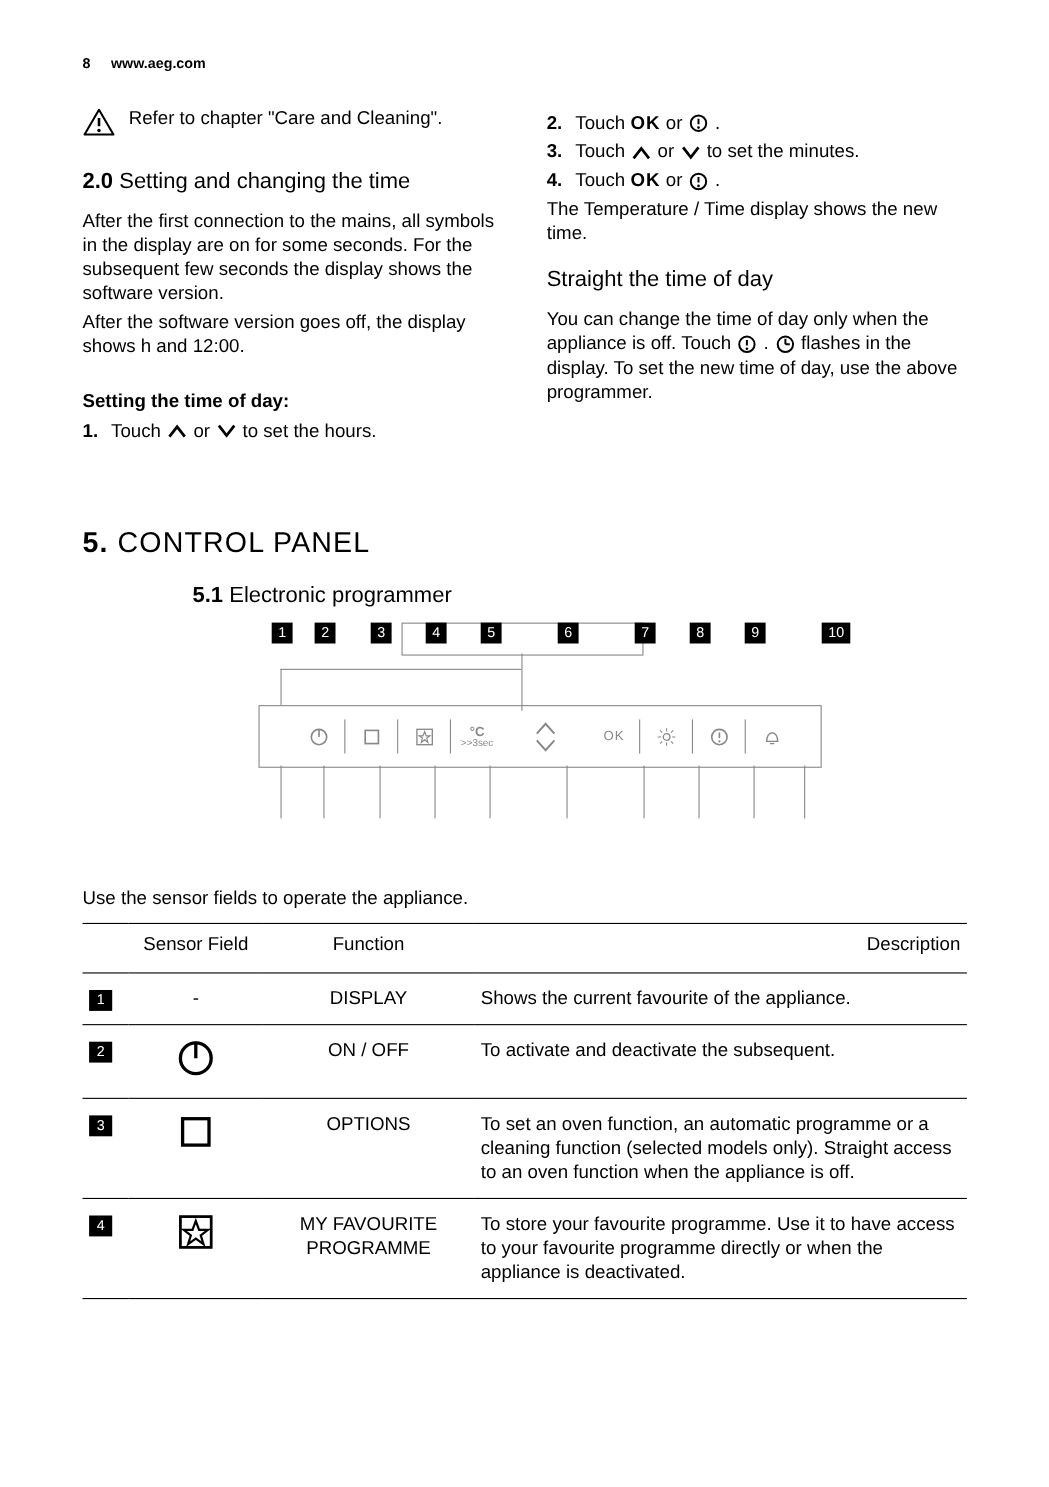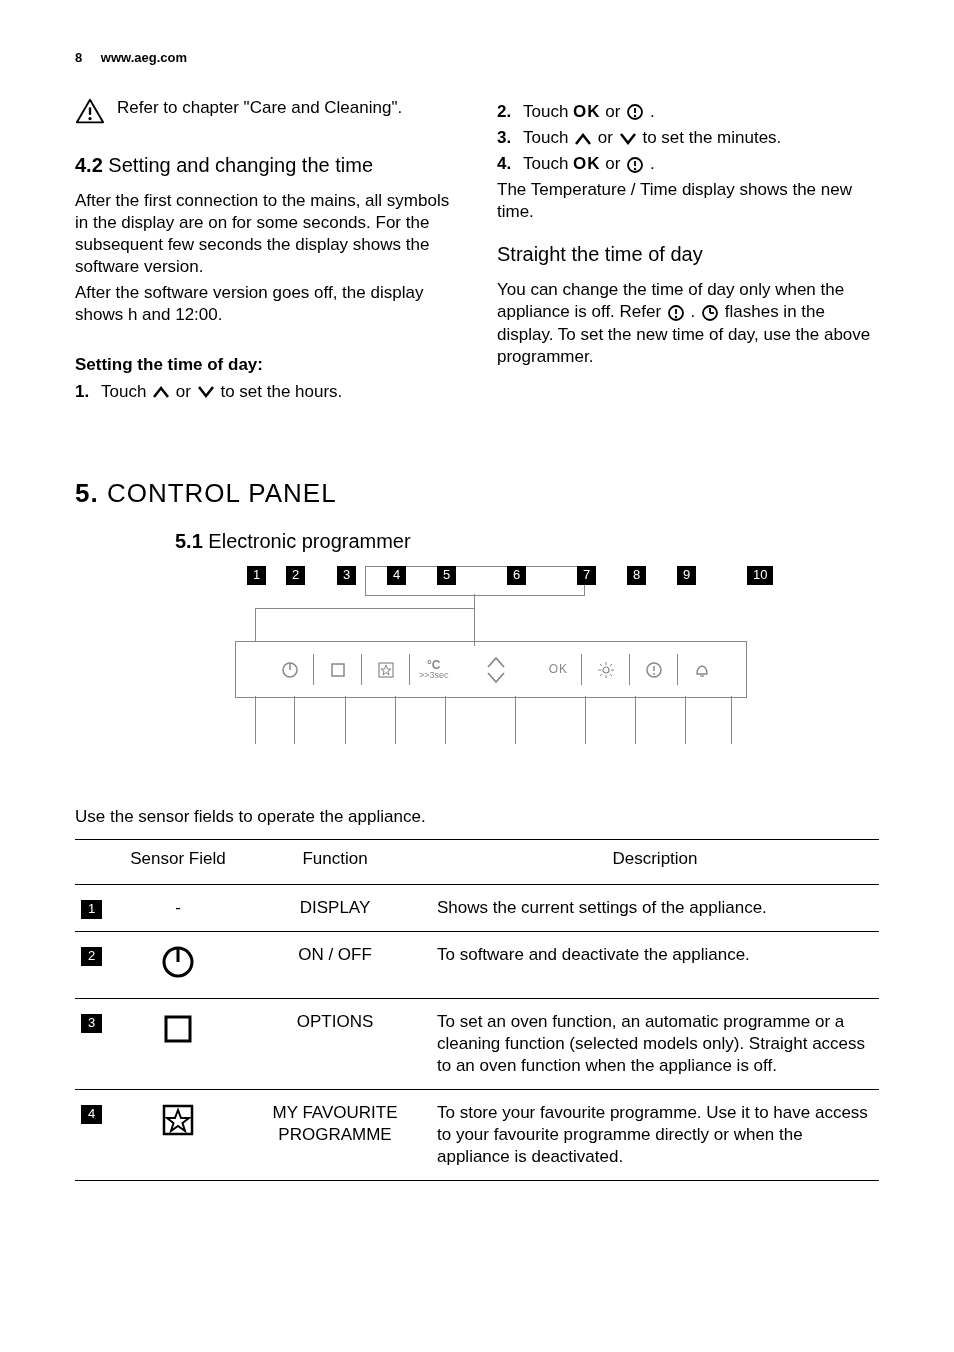--- a/index.html
+++ b/index.html
@@ -127,21 +127,21 @@
     border-collapse: collapse;
     width: 100%;
   }
   th {
     border-top: 1.5px solid #000;
     border-bottom: 1.5px solid #000;
     padding: 8px 6px 14px 6px;
     font-weight: normal;
     text-align: center;
   }
-  th:last-child { text-align: center; }
+  th:last-child { text-align: right; }
   td {
     border-bottom: 1.5px solid #000;
     padding: 12px 6px;
     vertical-align: top;
     text-align: center;
   }
   td:last-child { text-align: left; }
   td.num-cell { width: 30px; text-align:left; vertical-align:top; }
   td.sensor-cell { width: 110px; }
   td.func-cell { width: 180px; }
@@ -167,21 +167,21 @@
     <div class="warn-row">
       <svg class="warn-icon" viewBox="0 0 32 32">
         <polygon points="16,3 30,27 2,27" fill="none" stroke="#000" stroke-width="2" stroke-linejoin="round"></polygon>
         <line x1="16" y1="11" x2="16" y2="19" stroke="#000" stroke-width="2.5"></line>
         <circle cx="16" cy="23" r="1.7" fill="#000"></circle>
       </svg>
       <div>Refer to chapter "Care and Cleaning".</div>
     </div>
 
     <div class="h2">
-      <span class="num">4.2</span><span> Setting and changing the time</span>
+      <span class="num">2.0</span><span> Setting and changing the time</span>
     </div>
 
     <p>After the first connection to the mains, all symbols in the display are on for some seconds. For the subsequent few seconds the display shows the software version.</p>
     <p>After the software version goes off, the display shows h and 12:00.</p>
     <p class="bold">Setting the time of day:</p>
 
     <ol class="steps">
       <li>
         <span class="n">1.</span>
         <span>
@@ -253,21 +253,21 @@
               </svg>
             </span>
           <span> .</span>
         </span>
       </li>
     </ol>
     <p>The Temperature / Time display shows the new time.</p>
 
     <div class="h3" style="margin-top:18px;">Straight the time of day</div>
     <p>
-      <span>You can change the time of day only when the appliance is off. Refer </span>
+      <span>You can change the time of day only when the appliance is off. Touch </span>
       <span class="inline-ico">
           <svg width="18" height="18" viewBox="0 0 18 18">
             <circle cx="9" cy="9" r="7" fill="none" stroke="#000" stroke-width="1.8"></circle>
             <line x1="9" y1="5" x2="9" y2="10" stroke="#000" stroke-width="1.8"></line>
             <circle cx="9" cy="13" r="1.2" fill="#000"></circle>
           </svg>
         </span>
       <span> . </span>
       <span class="inline-ico">
           <svg width="18" height="18" viewBox="0 0 18 18">
@@ -391,30 +391,30 @@
         <th>Sensor Field</th>
         <th>Function</th>
         <th>Description</th>
       </tr>
     </thead>
     <tbody>
       <tr>
         <td class="num-cell"><span class="tnum">1</span></td>
         <td class="sensor-cell">-</td>
         <td class="func-cell">DISPLAY</td>
-        <td>Shows the current settings of the appliance.</td>
+        <td>Shows the current favourite of the appliance.</td>
       </tr>
       <tr>
         <td class="num-cell"><span class="tnum">2</span></td>
         <td class="sensor-cell"><span class="big-ico"><svg width="36" height="36" viewBox="0 0 36 36">
                 <circle cx="18" cy="18" r="14" fill="none" stroke="#000" stroke-width="3"></circle>
                 <line x1="18" y1="3" x2="18" y2="18" stroke="#000" stroke-width="3"></line>
               </svg></span></td>
         <td class="func-cell">ON / OFF</td>
-        <td>To software and deactivate the appliance.</td>
+        <td>To activate and deactivate the subsequent.</td>
       </tr>
       <tr>
         <td class="num-cell"><span class="tnum">3</span></td>
         <td class="sensor-cell"><span class="big-ico"><svg width="36" height="36" viewBox="0 0 36 36">
                 <rect x="6" y="6" width="24" height="24" fill="none" stroke="#000" stroke-width="3"></rect>
               </svg></span></td>
         <td class="func-cell">OPTIONS</td>
         <td>To set an oven function, an automatic programme or a cleaning function (selected models only). Straight access to an oven function when the appliance is off.</td>
       </tr>
       <tr>

